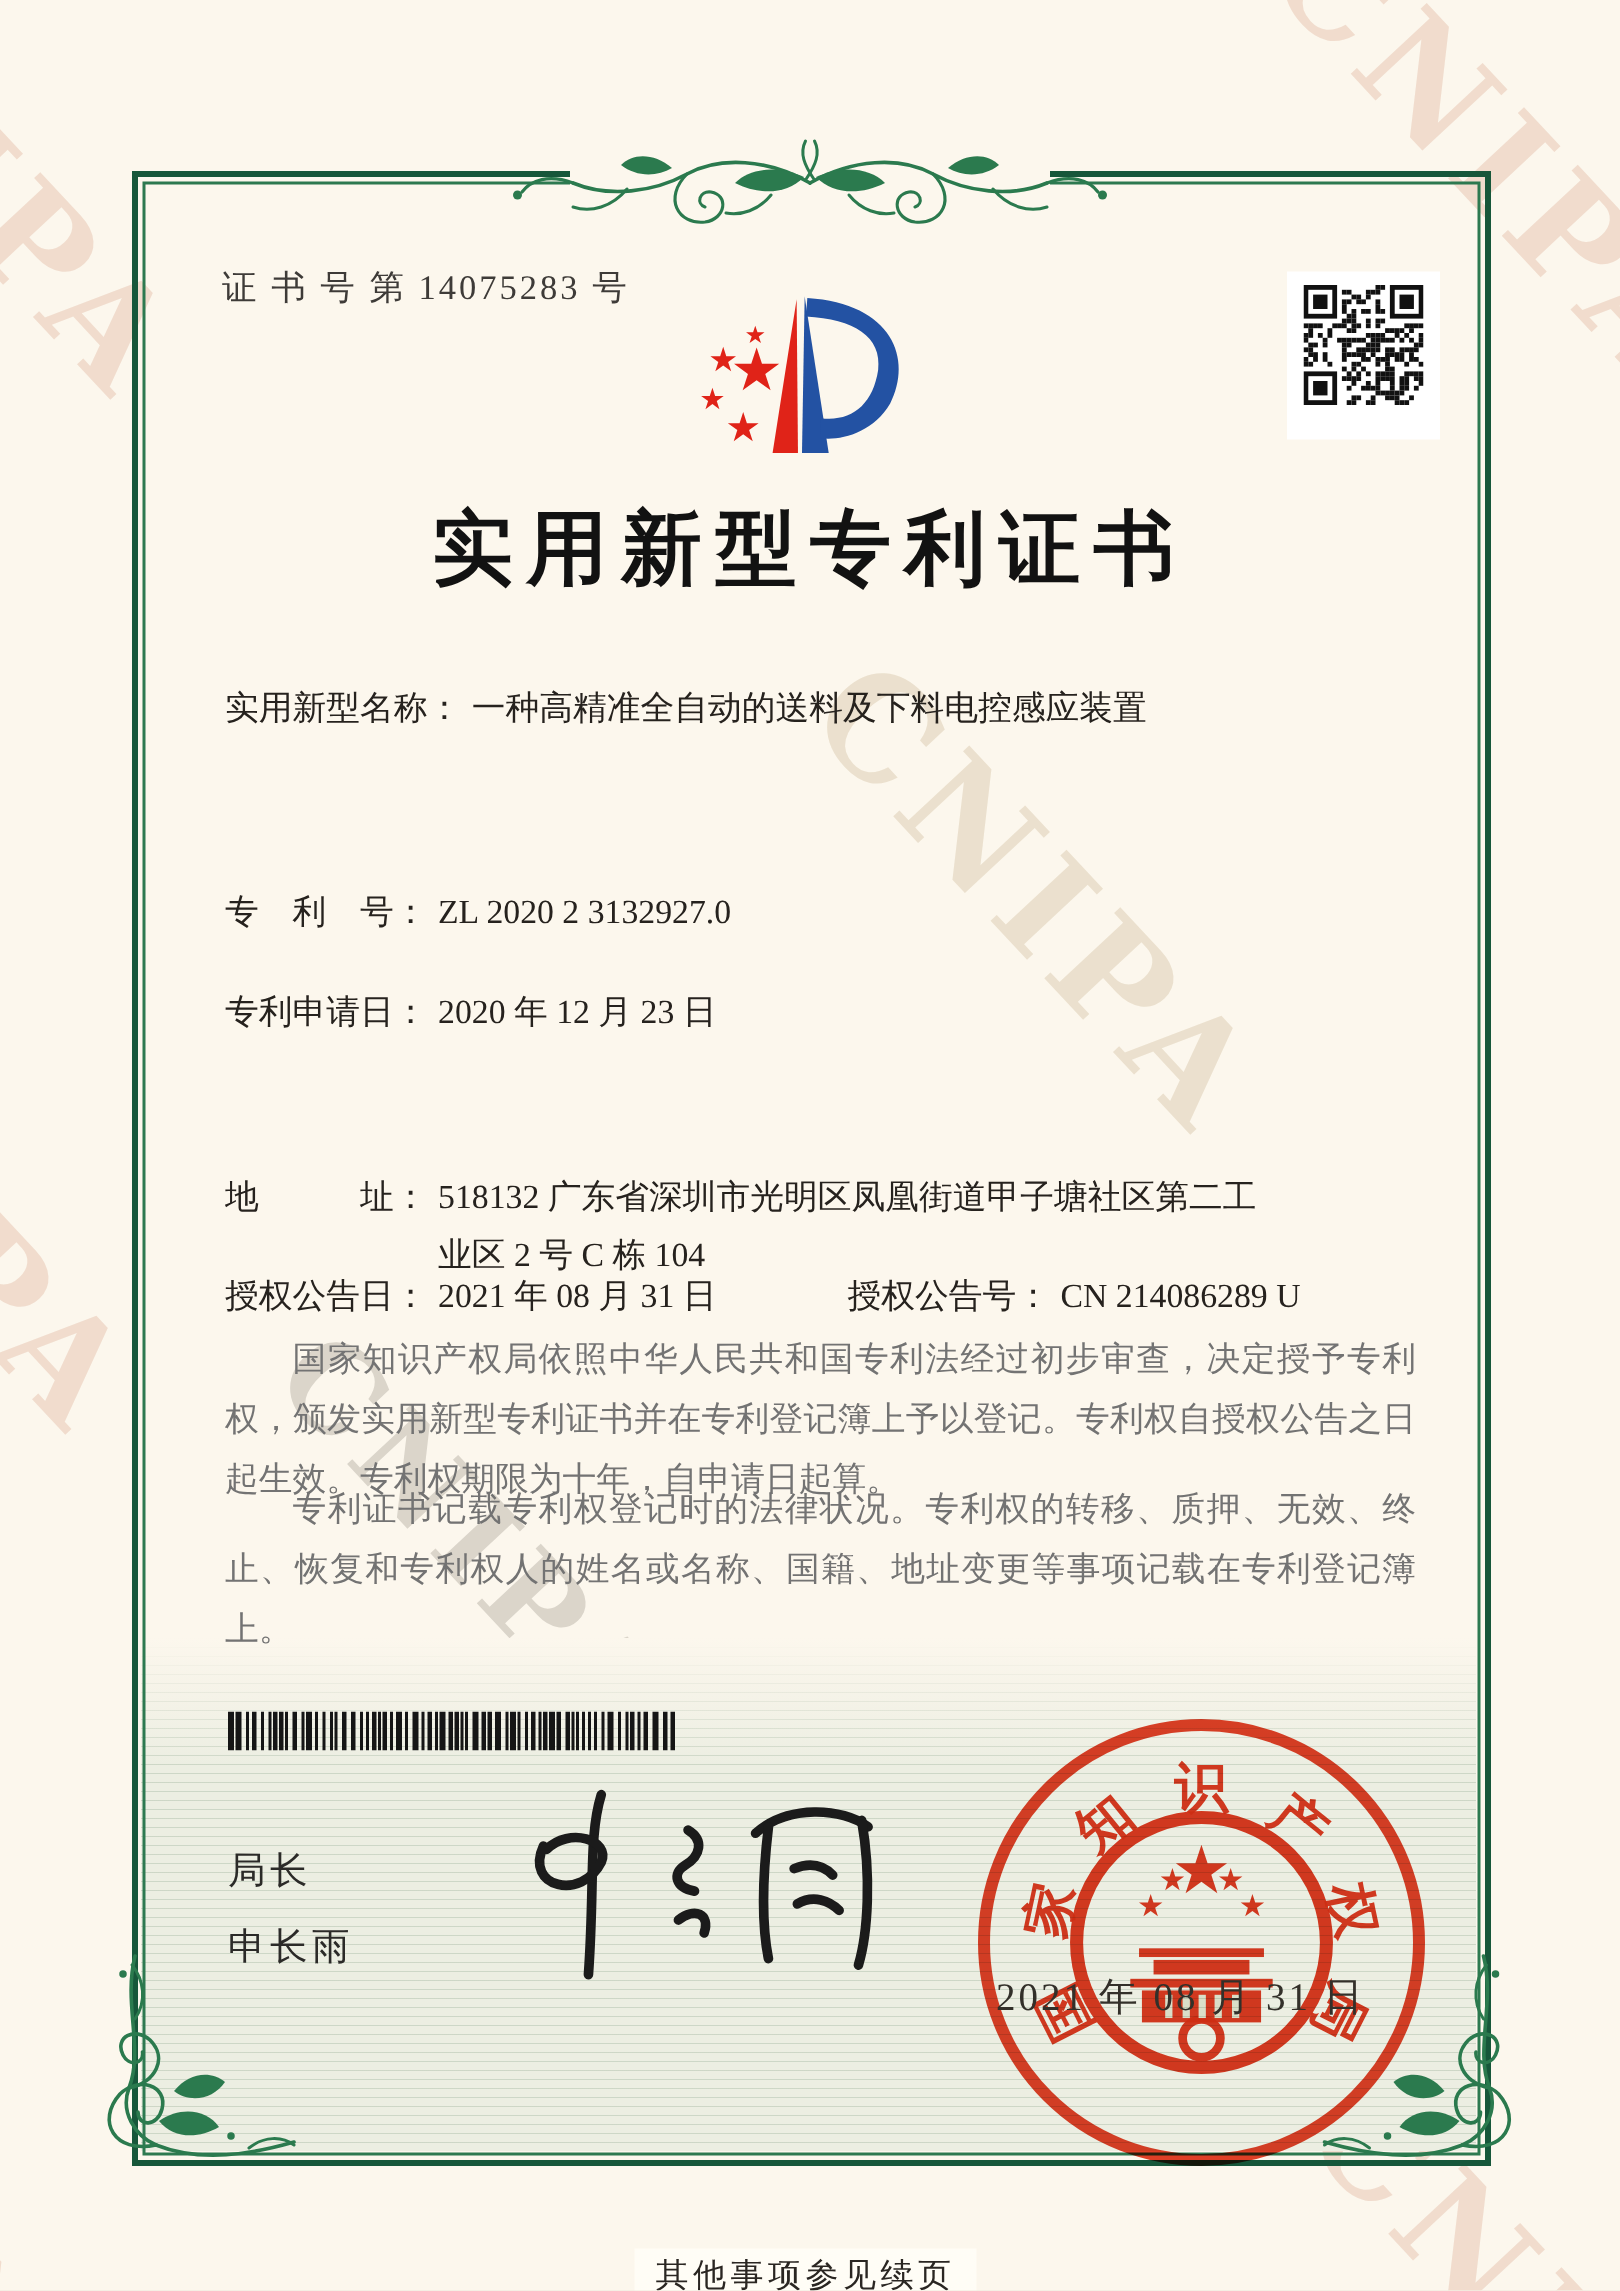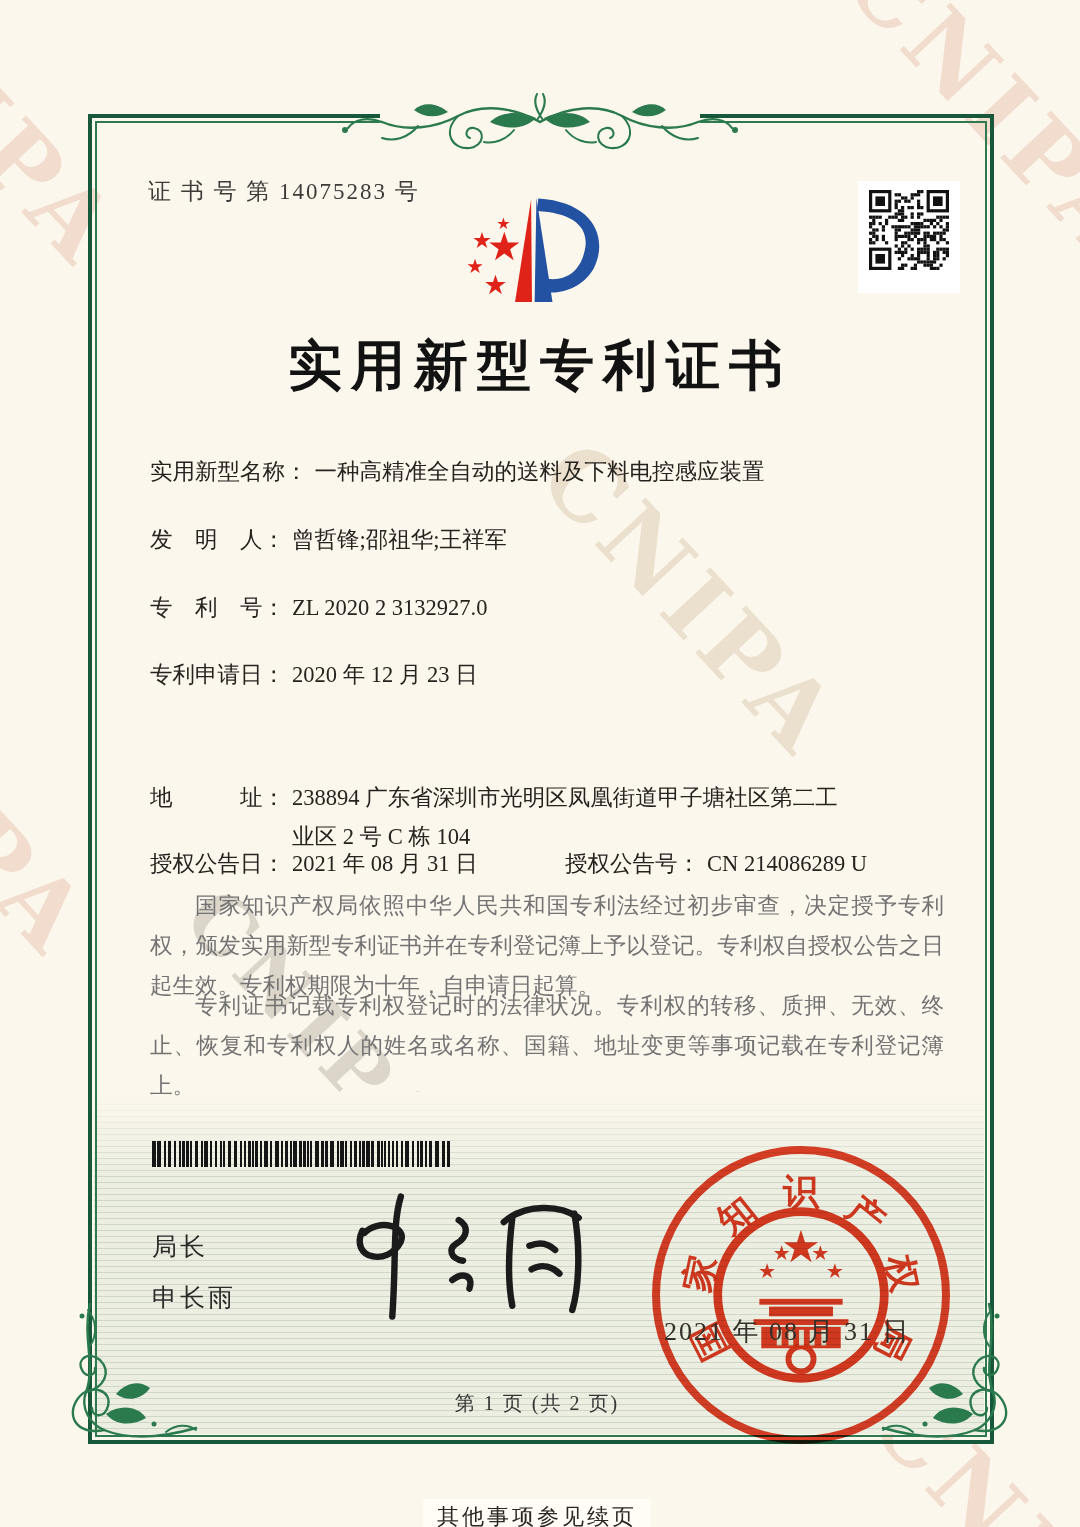--- a/index.html
+++ b/index.html
@@ -367,32 +367,29 @@
         <rect x="3.2" y="60.800000000000004" width="16" height="16" fill="#fff"></rect>
         <rect x="6.4" y="64" width="9.600000000000001" height="9.600000000000001" fill="#111"></rect>
       </svg>
   </div>
 
   <div class="abs title">实用新型专利证书</div>
 
   <div class="frow" style="top:456px">
     <span>实用新型名称：</span><span class="fvalue">一种高精准全自动的送料及下料电控感应装置</span>
   </div>
-  <div class="frow" style="top:524px">
-    <span>发　明　人：</span><span class="fvalue">曾哲锋;邵祖华;王祥军</span>
-  </div>
   <div class="frow" style="top:592px">
     <span>专　利　号：</span><span class="fvalue">ZL 2020 2 3132927.0</span>
   </div>
   <div class="frow" style="top:659px">
     <span>专利申请日：</span><span class="fvalue">2020 年 12 月 23 日</span>
   </div>
   <div class="frow" style="top:782px">
     <span style="vertical-align:top">地　　　址：</span><span class="fvalue addr-lines">
-      <div>238894 广东省深圳市光明区凤凰街道甲子塘社区第二工</div>
+      <div>518132 广东省深圳市光明区凤凰街道甲子塘社区第二工</div>
       <div class="addr-l2">业区 2 号 C 栋 104</div>
     </span>
   </div>
   <div class="frow" style="top:848px">
     <span>授权公告日：</span><span class="fvalue">2021 年 08 月 31 日</span>
   </div>
   <div class="frow" style="left:565px;top:848px">
     <span>授权公告号：</span><span class="fvalue">CN 214086289 U</span>
   </div>
 
@@ -515,18 +512,17 @@
         <rect x="70" y="136" width="5" height="16"></rect>
         <rect x="82" y="136" width="5" height="16"></rect>
         <rect x="93" y="136" width="5" height="16"></rect>
         <rect x="104" y="136" width="5" height="16"></rect>
         <rect x="116" y="136" width="5" height="16"></rect>
       </g>
     </svg>
   </div>
   <div class="seal-date">2021 年 08 月 31 日</div>
 
-  <div class="page-no">第 1 页 (共 2 页)</div>
   <div class="cont-note">
     <span>其他事项参见续页</span>
   </div>
 
 </div>
 
 </body></html>

